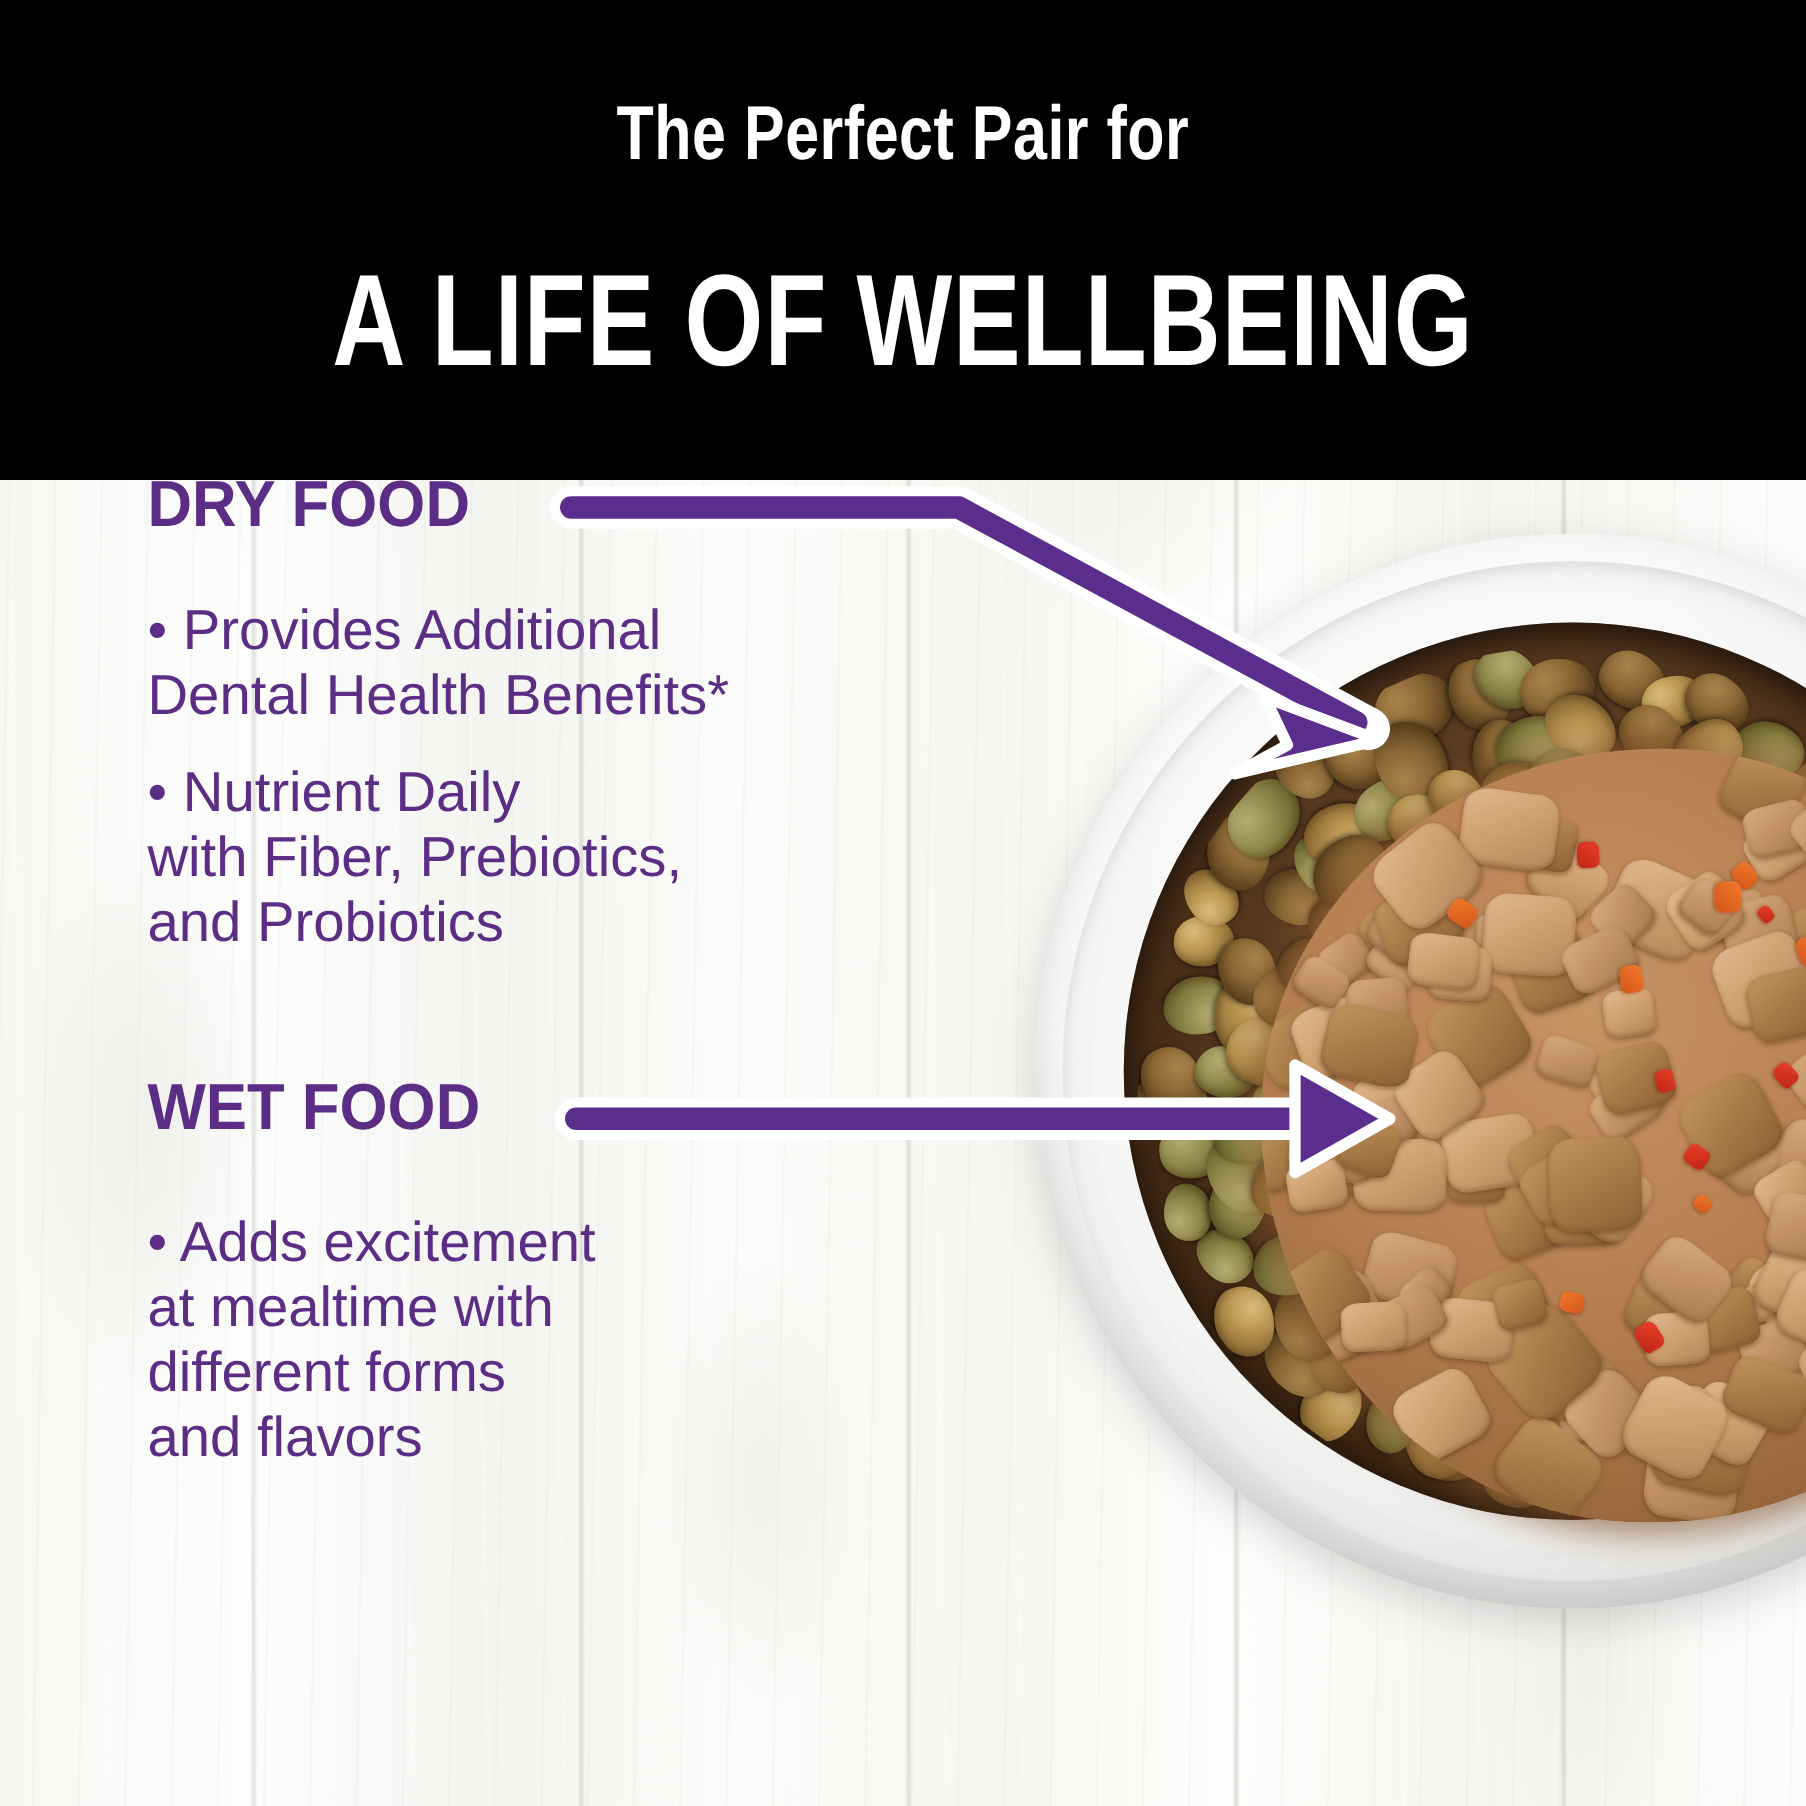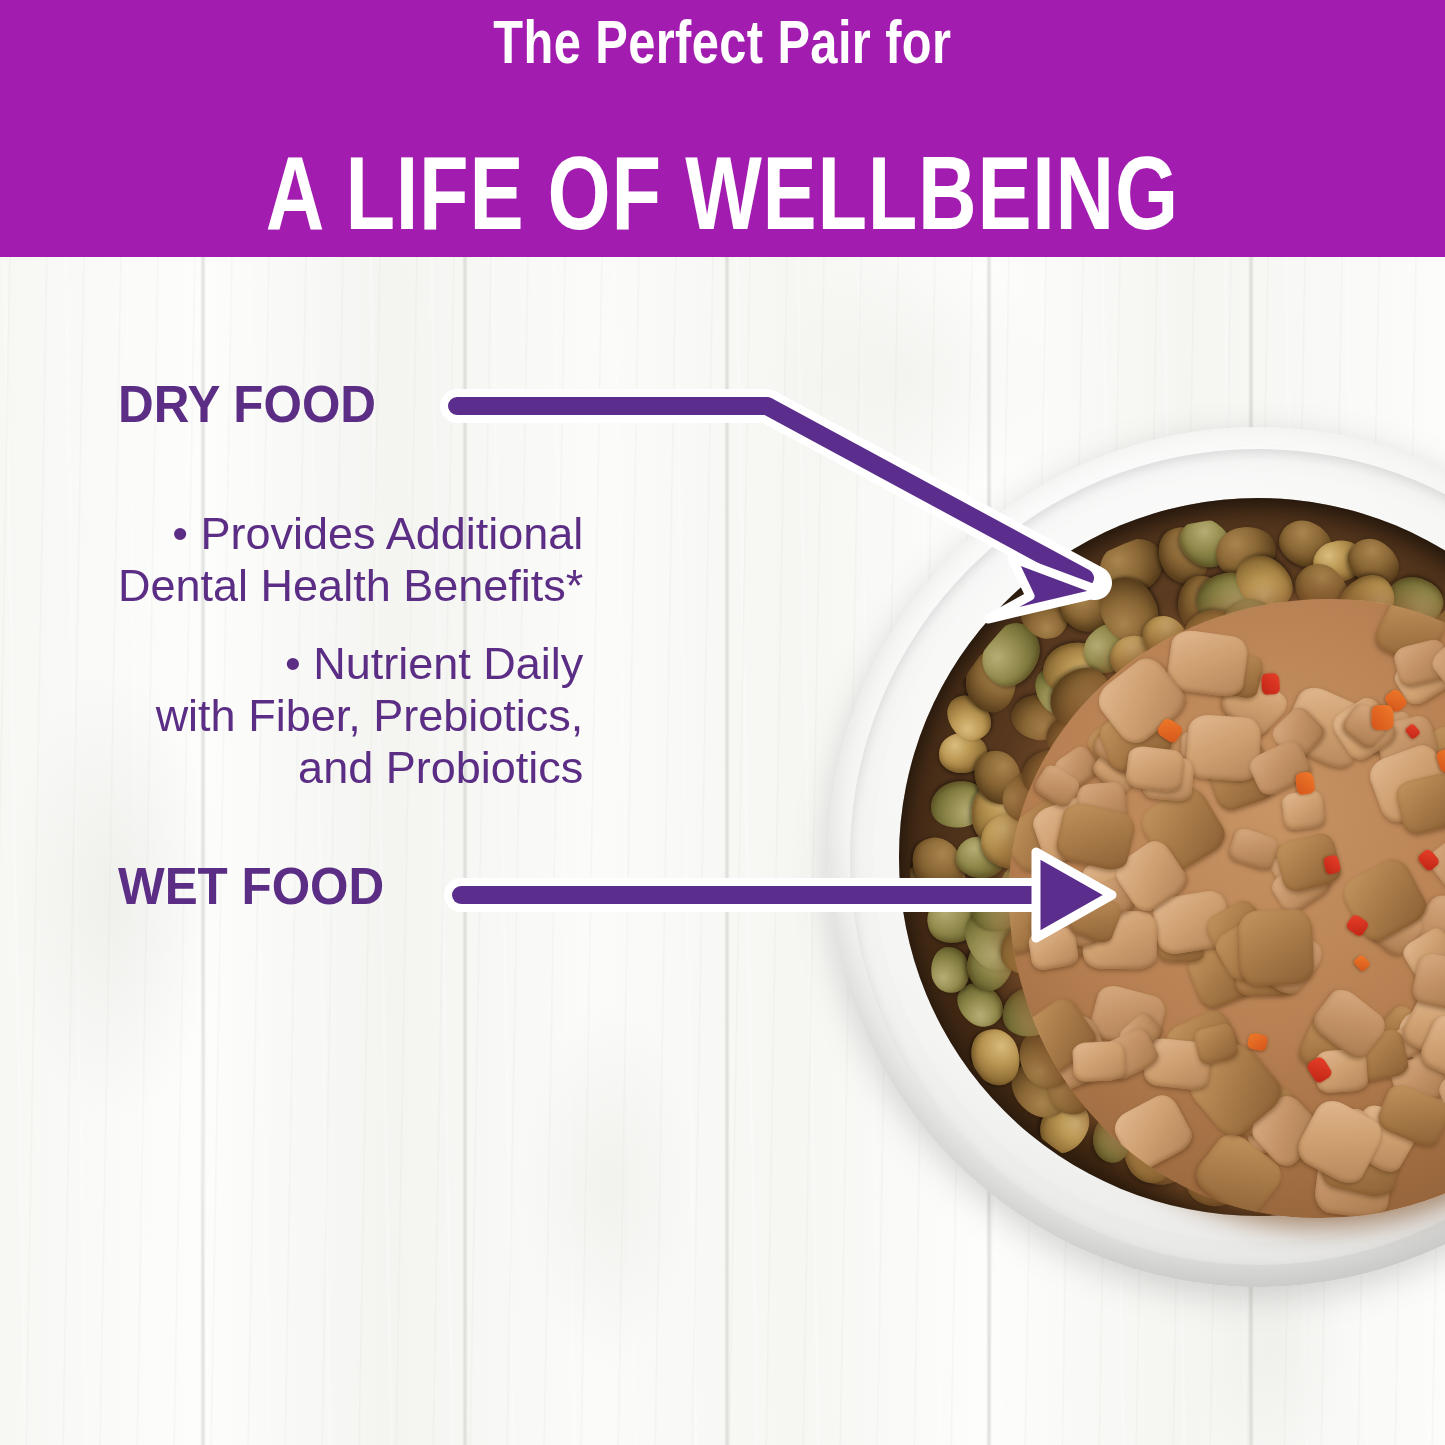--- a/index.html
+++ b/index.html
@@ -57,22 +57,22 @@
       radial-gradient(ellipse 120px 260px at 42% 82%, rgba(198,198,190,.18), rgba(0,0,0,0) 70%),
       radial-gradient(ellipse 200px 180px at 63% 26%, rgba(202,202,194,.15), rgba(0,0,0,0) 70%),
       radial-gradient(ellipse 110px 200px at 88% 93%, rgba(200,200,192,.16), rgba(0,0,0,0) 70%);
   }
 
   
   .header {
     position: absolute;
     left: 0; top: 0;
     width: 1445px;
-    height: 257px;
-    background: #a21caf;
+    height: 384px;
+    background: #000000;
     display: flex;
     flex-direction: column;
     align-items: center;
     justify-content: center;
     overflow: hidden;
     gap: 46px;
   }
   .header-line1 {
     color: #ffffff;
     font-size: 61px;
@@ -476,32 +476,36 @@
         <div class="veg" style="width: 21.5975px; height: 18.3579px; left: 426.967px; top: 152.448px; transform: rotate(72deg);"></div>
         <div class="veg" style="width: 13.8274px; height: 11.7533px; left: 346.594px; top: 357.61px; transform: rotate(49deg);"></div>
         <div class="veg" style="width: 19.1526px; height: 16.2797px; left: 239.576px; top: 435.426px; transform: rotate(11deg);"></div>
         <div class="veg red" style="width: 19.4227px; height: 16.5093px; left: 339.587px; top: 318.245px; transform: rotate(35deg);"></div>
         <div class="veg" style="width: 21.7502px; height: 18.4877px; left: 285.637px; top: 175.382px; transform: rotate(82deg);"></div>
       </div>
   </div>
 
   <div class="col" id="dry-block">
     <div class="sec-title">DRY FOOD</div>
-    <ul class="bullets" style="margin-top:78px;text-align:right;">
+    <ul class="bullets" style="margin-top:48px;">
       <li><span class="dot">•</span> <span>Provides Additional
 Dental Health Benefits*</span></li>
       <li><span class="dot">•</span> <span>Nutrient Daily
 with Fiber, Prebiotics,
 and Probiotics</span></li>
     </ul>
   </div>
 
   <div class="col" id="wet-block">
     <div class="sec-title">WET FOOD</div>
     <ul class="bullets" style="margin-top:56px;">
+      <li><span class="dot">•</span> <span>Adds excitement
+at mealtime with
+different forms
+and flavors</span></li>
     </ul>
   </div>
 
   <svg class="arrow-svg" viewBox="0 0 1445 1445">
 
     <g>
       <path d="M 457 406 L 767 406 L 1095 583" fill="none" stroke="#FFFFFF" stroke-width="34" stroke-linecap="round" stroke-linejoin="round"></path>
       <path d="M 457 406 L 767 406 L 1085 578" fill="none" stroke="#5B2D8C" stroke-width="18" stroke-linecap="round" stroke-linejoin="round"></path>
       <path d="M 1103 592 L 1012 558 L 1030 596 L 988 619 Z" fill="#5B2D8C" stroke="#FFFFFF" stroke-width="9" stroke-linejoin="round"></path>
     </g>

